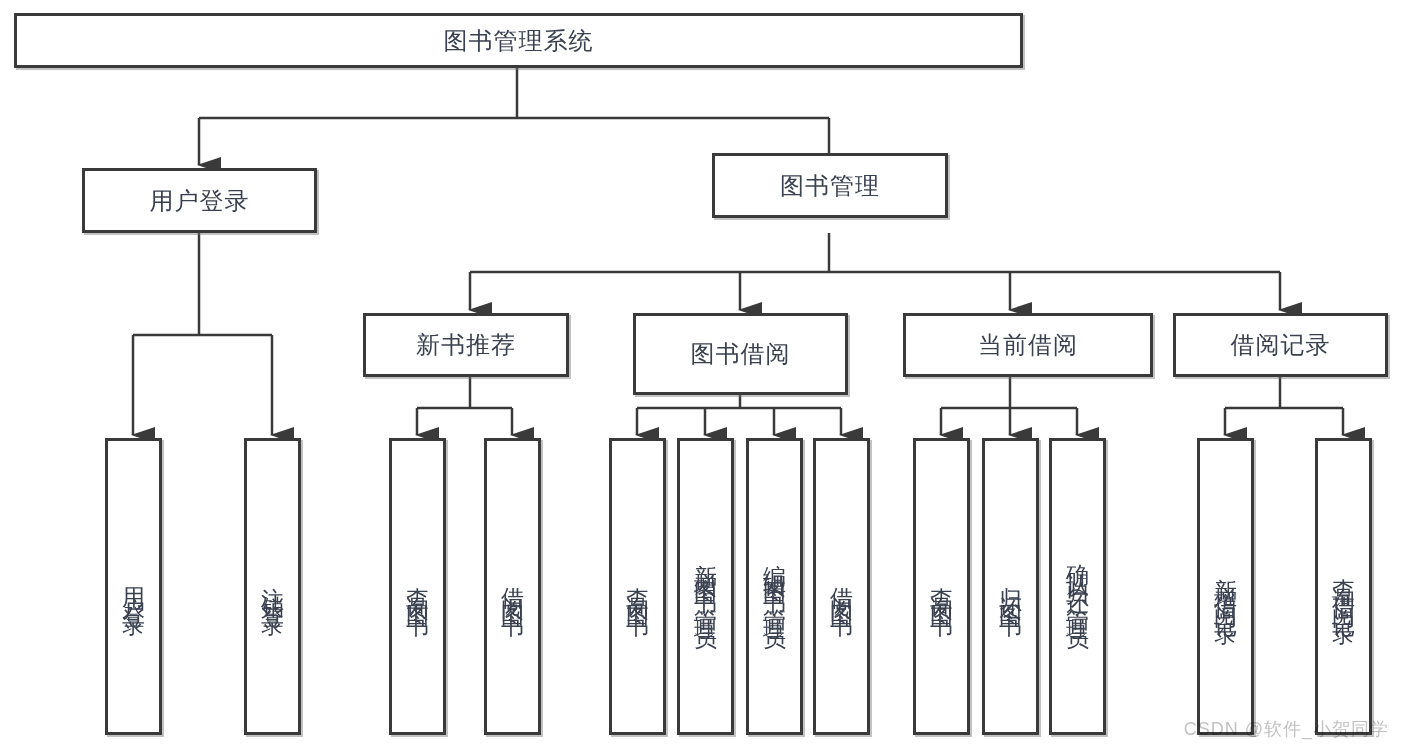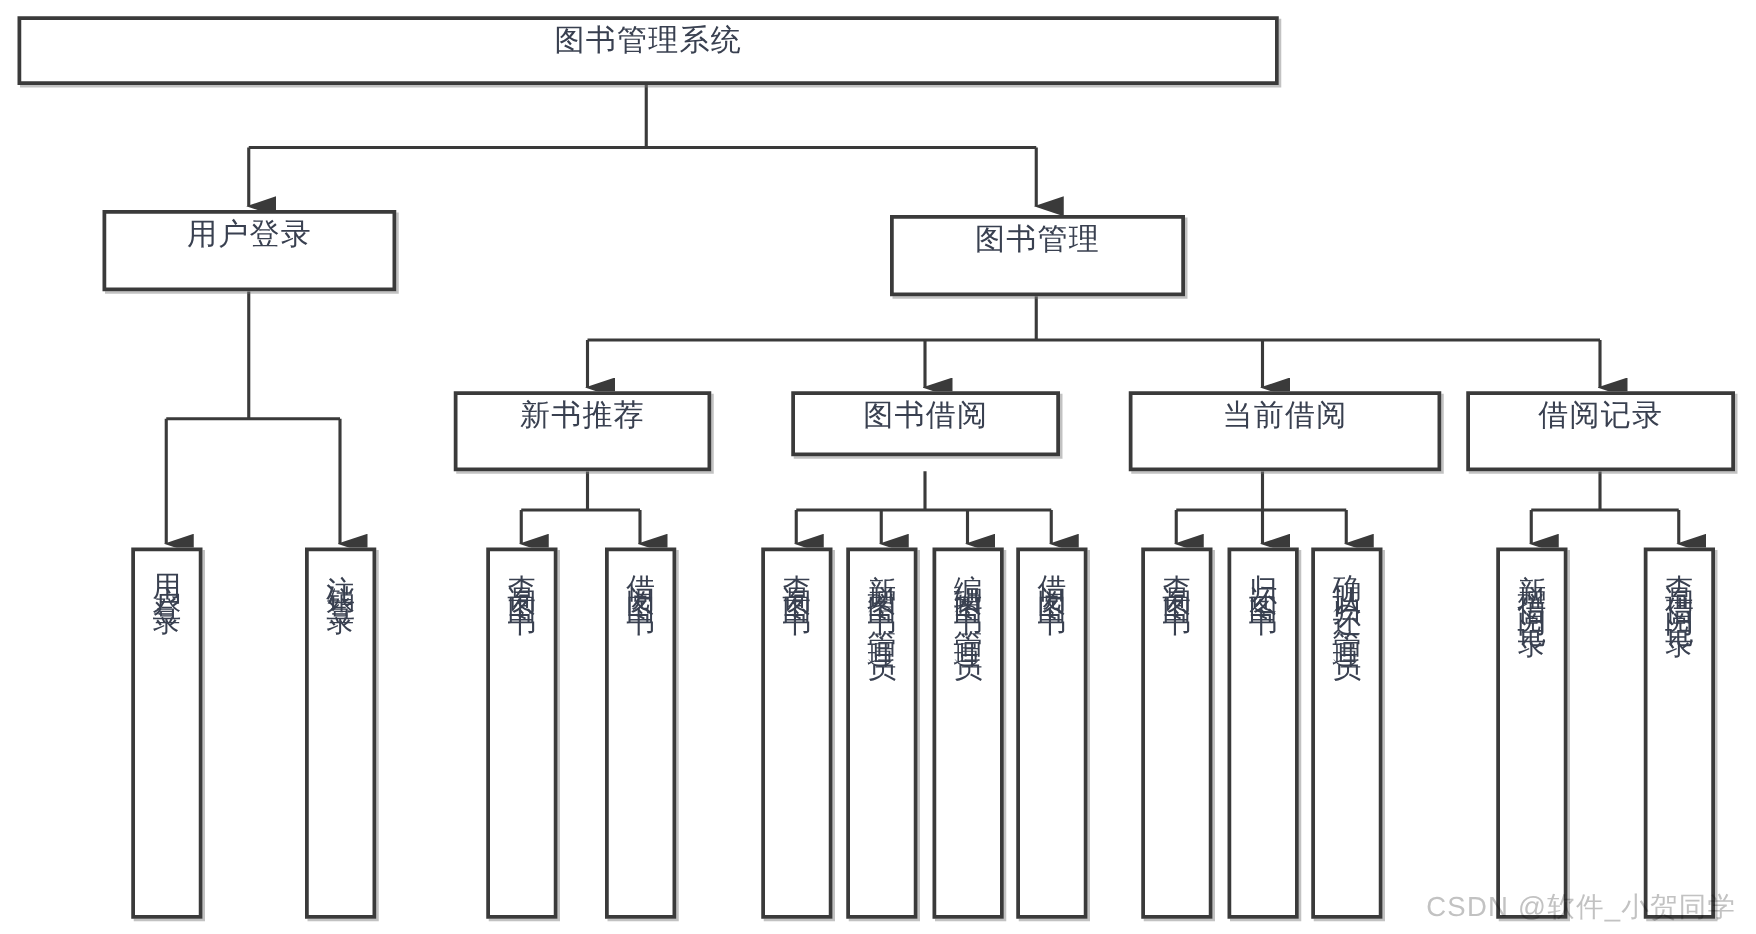--- a/index.html
+++ b/index.html
@@ -16,37 +16,37 @@
     position: absolute;
     left: 0; top: 0;
     width: 1405px; height: 747px;
   }
   .node {
     position: absolute;
     background: #ffffff;
     border: 3px solid #3a3a3a;
     box-shadow: 2px 2px 0 rgba(120,120,120,0.45);
     display: flex;
-    align-items: flex-start;
+    align-items: center;
     justify-content: center;
     color: #394050;
     z-index: 2;
   }
   .h-node { font-size: 24px; letter-spacing: 1px; }
   .leaf   { font-size: 23px; }
   .leaf .vtext {
     writing-mode: vertical-rl;
     letter-spacing: 9px;
     line-height: 1;
   }
   .watermark {
     position: absolute;
     right: 16px;
     bottom: 6px;
-    font-size: 22px;
+    font-size: 18px;
     color: #c2c2c2;
     letter-spacing: 1px;
     z-index: 3;
     mix-blend-mode: multiply;
     white-space: nowrap;
   }
 </style>
 </head>
 <body>
 
@@ -102,28 +102,28 @@
     </g>
   </svg>
 
   <div class="node h-node" style="left:14px; top:13px; width:1009px; height:55px;">
     <span>图书管理系统</span>
   </div>
 
   <div class="node h-node" style="left:82px; top:168px; width:235px; height:65px;">
     <span>用户登录</span>
   </div>
-  <div class="node h-node" style="left:712px; top:172px; width:236px; height:65px;">
+  <div class="node h-node" style="left:712px; top:153px; width:236px; height:65px;">
     <span>图书管理</span>
   </div>
 
   <div class="node h-node" style="left:363px; top:313px; width:206px; height:64px;">
     <span>新书推荐</span>
   </div>
-  <div class="node h-node" style="left:633px; top:313px; width:215px; height:52px;">
+  <div class="node h-node" style="left:633px; top:313px; width:215px; height:82px;">
     <span>图书借阅</span>
   </div>
   <div class="node h-node" style="left:903px; top:313px; width:250px; height:64px;">
     <span>当前借阅</span>
   </div>
   <div class="node h-node" style="left:1173px; top:313px; width:215px; height:64px;">
     <span>借阅记录</span>
   </div>
 
   <div class="node leaf" style="left:105px; top:438px; width:57px; height:297px;">

